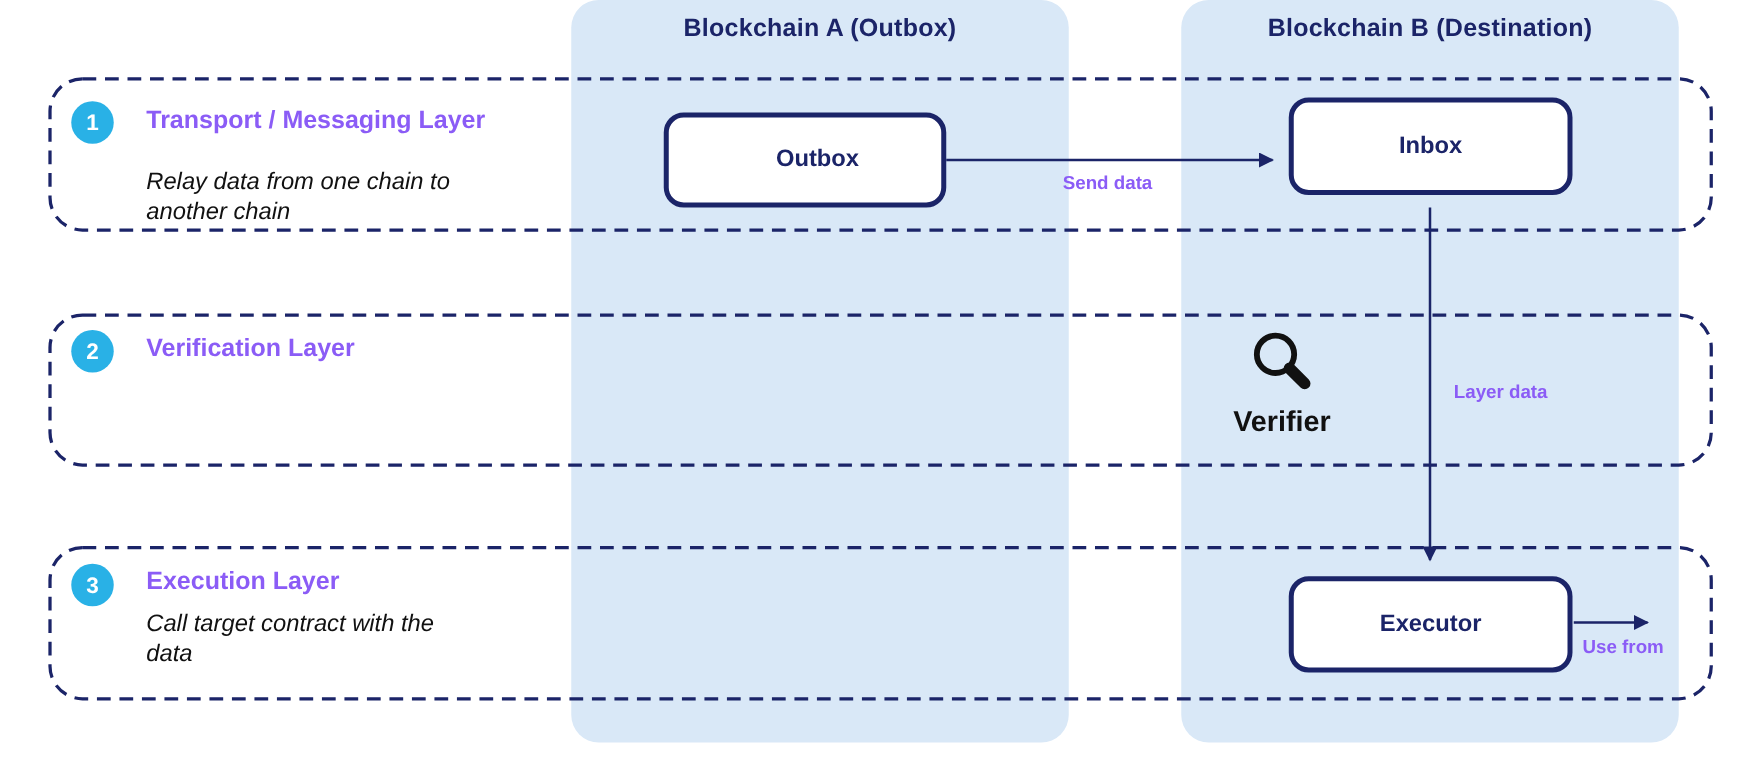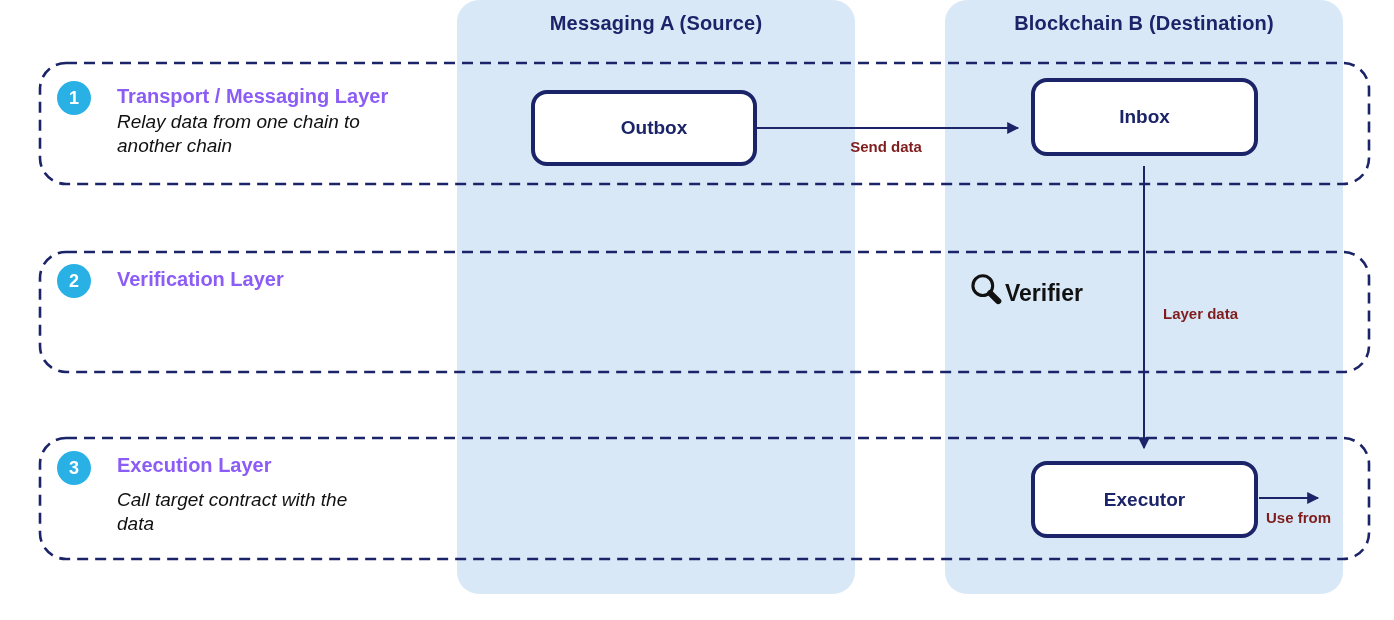--- a/index.html
+++ b/index.html
@@ -91,50 +91,51 @@
   }
   .node.outbox   { left: 531px;  top: 90px;  width: 226px; height: 76px; padding-left: 20px; }
   .node.inbox    { left: 1031px; top: 78px;  height: 78px; }
   .node.executor { left: 1031px; top: 461px; }
 
   
   .arrow-label {
     position: absolute;
     font-size: 15px;
     font-weight: bold;
-    color: #7f1d1d;
+    color: #8b5cf6;
     white-space: nowrap;
   }
   .label-send   { left: 840px;  top: 138px; width: 92px; text-align: center; }
   .label-verify { left: 1163px; top: 305px; }
   .label-use    { left: 1266px; top: 509px; }
 
   
   .verifier {
     position: absolute;
     left: 968px; top: 262px;
     width: 115px;
     display: flex;
+    flex-direction: column;
     align-items: center;
   }
   .verifier .mag { width: 56px; height: 56px; }
   .verifier .verifier-label {
     margin-top: 6px;
     font-size: 23px;
     font-weight: bold;
     color: #111111;
   }
 </style>
 </head>
 <body>
 
 <div class="canvas">
 
   <div class="chain-col col-a">
-    <div class="col-title">Messaging A (Source)</div>
+    <div class="col-title">Blockchain A (Outbox)</div>
   </div>
   <div class="chain-col col-b">
     <div class="col-title">Blockchain B (Destination)</div>
   </div>
 
   <svg class="overlay" viewBox="0 0 1394 620">
     <defs>
       <marker id="arrow" viewBox="0 0 10 10" refX="9" refY="5" markerWidth="7" markerHeight="6" orient="auto-start-reverse">
         <path d="M0,0 L10,5 L0,10 z" fill="#1b2468"></path>
       </marker>
@@ -144,21 +145,21 @@
     <rect x="40" y="252" width="1329" height="120" rx="26" fill="none" stroke="#1b2468" stroke-width="2.6" stroke-dasharray="11 7"></rect>
     <rect x="40" y="438" width="1329" height="121" rx="26" fill="none" stroke="#1b2468" stroke-width="2.6" stroke-dasharray="11 7"></rect>
 
     <line x1="757" y1="128" x2="1018" y2="128" stroke="#1b2468" stroke-width="2" marker-end="url(#arrow)"></line>
     <line x1="1144" y1="166" x2="1144" y2="448" stroke="#1b2468" stroke-width="2" marker-end="url(#arrow)"></line>
     <line x1="1259" y1="498" x2="1318" y2="498" stroke="#1b2468" stroke-width="2" marker-end="url(#arrow)"></line>
   </svg>
 
   <div class="layer-num" style="top:81px">1</div>
   <div class="layer-title" style="top:85px">Transport / Messaging Layer</div>
-  <div class="layer-desc" style="top:110px">Relay data from one chain to another chain</div>
+  <div class="layer-desc" style="top:134px">Relay data from one chain to another chain</div>
 
   <div class="layer-num" style="top:264px">2</div>
   <div class="layer-title" style="top:268px">Verification Layer</div>
 
   <div class="layer-num" style="top:451px">3</div>
   <div class="layer-title" style="top:454px">Execution Layer</div>
   <div class="layer-desc" style="top:488px">Call target contract with the data</div>
 
   <div class="node outbox">Outbox</div>
   <div class="node inbox">Inbox</div>

